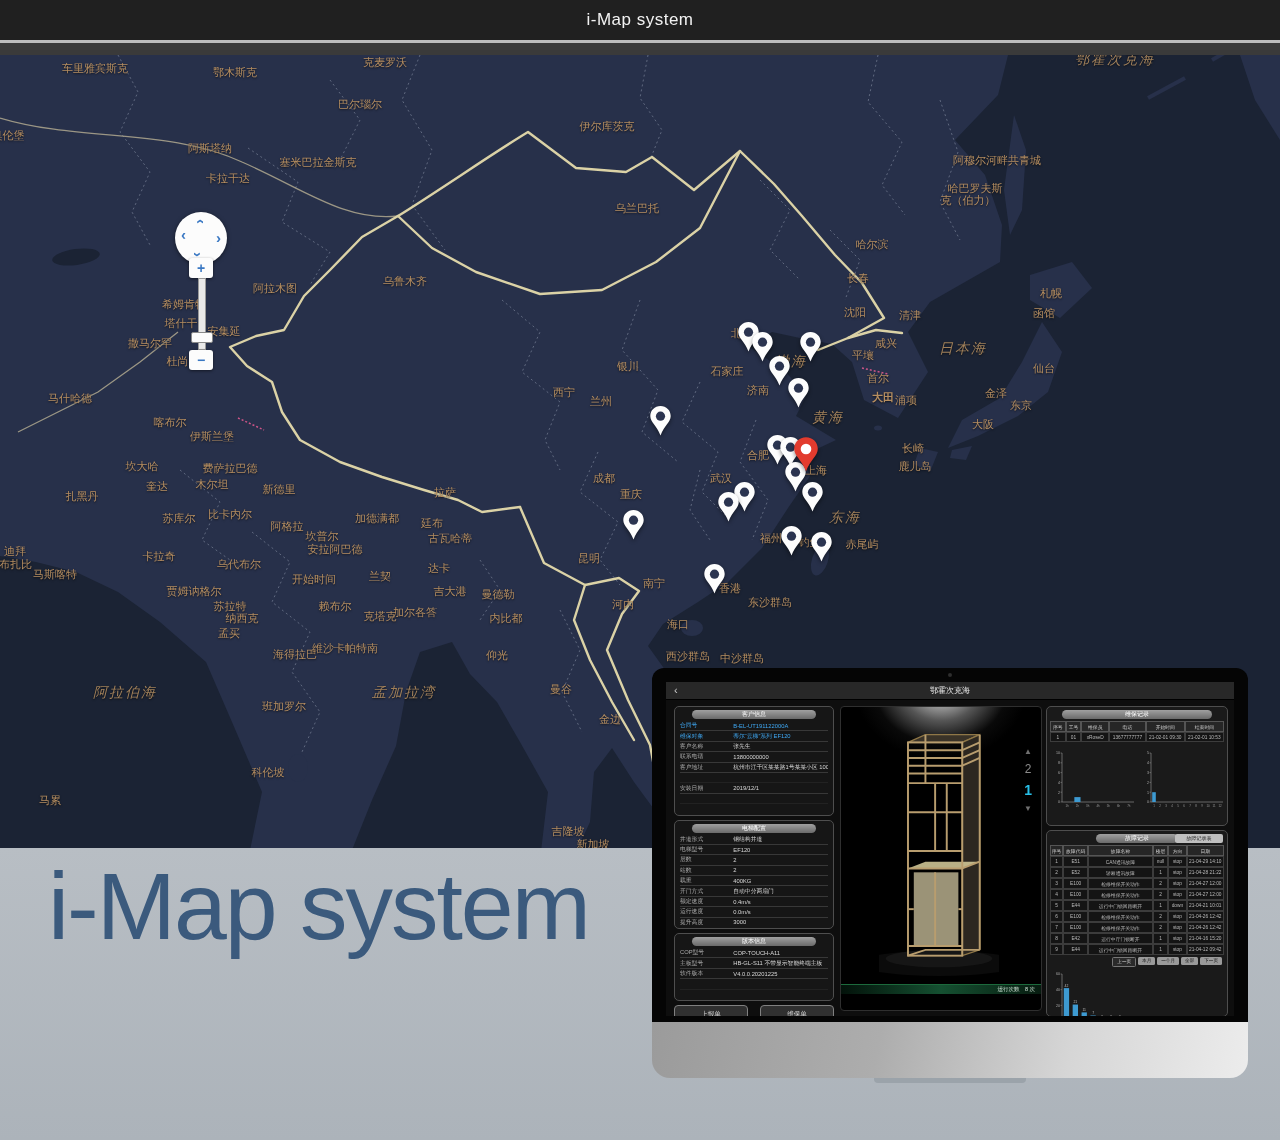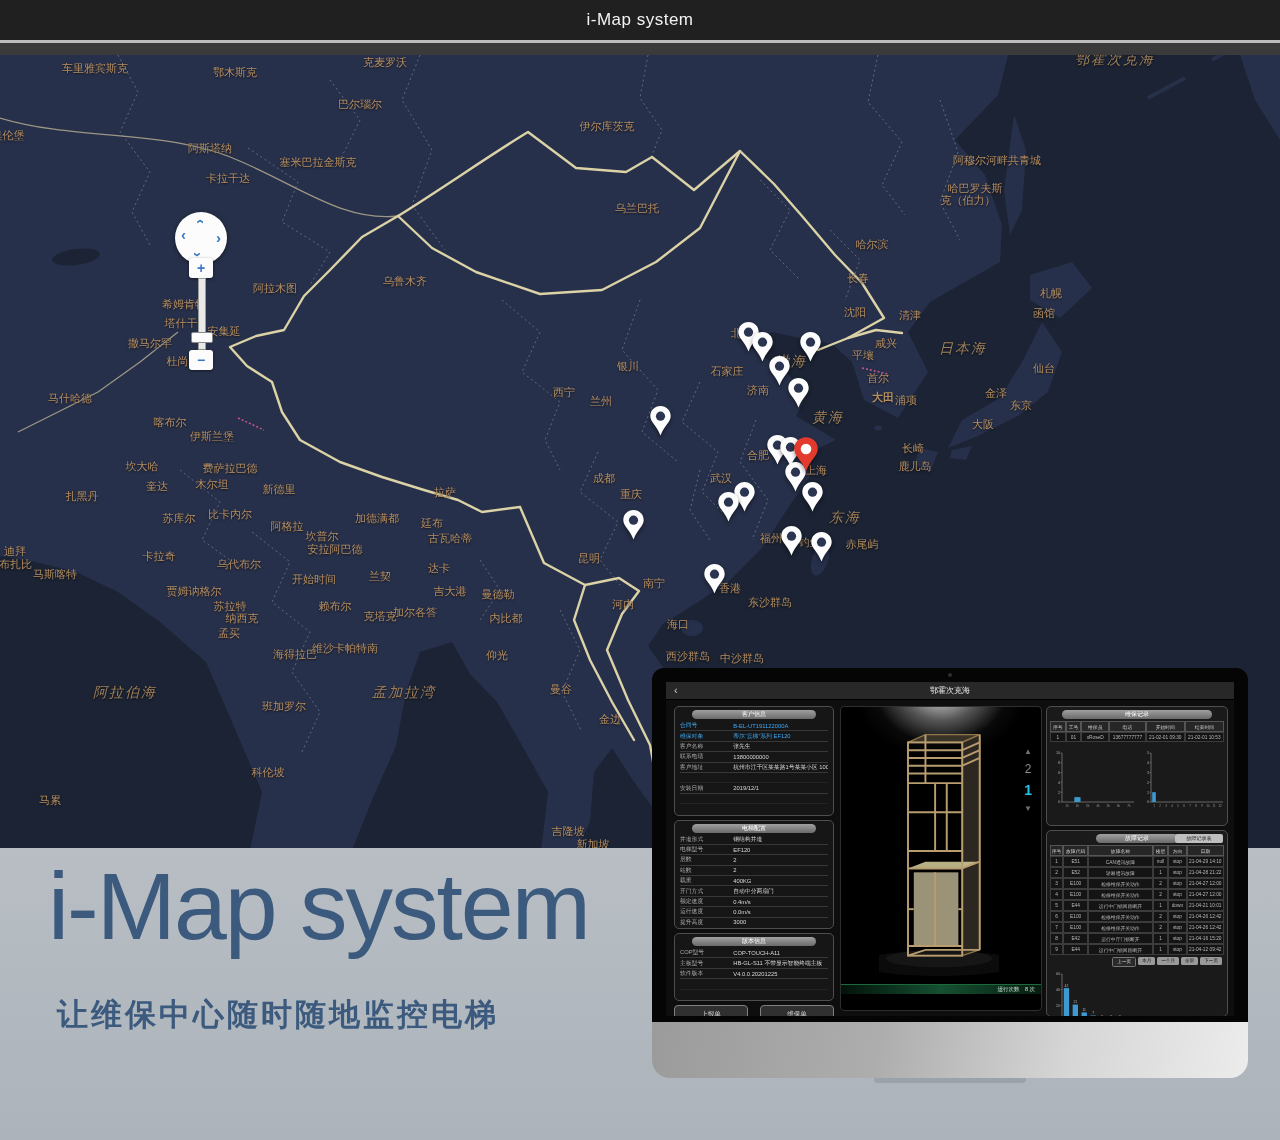--- a/index.html
+++ b/index.html
@@ -358,21 +358,20 @@
     <div class="zbtn minus">−</div>
   </div>
 
   <div class="titlebar">
     <span>i-Map system</span>
   </div>
   <div class="tstrip"></div>
 
   <div class="band">
     <div class="hero-title">i-Map system</div>
-    <div class="hero-sub">让维保中心随时随地监控电梯</div>
   </div>
 
   <div class="imac">
     <div class="bezel">
       <div class="cam"></div>
       <div class="screen">
         <div class="dash-header">
           <span class="back">‹</span>
           <span>鄂霍次克海</span>
         </div>

